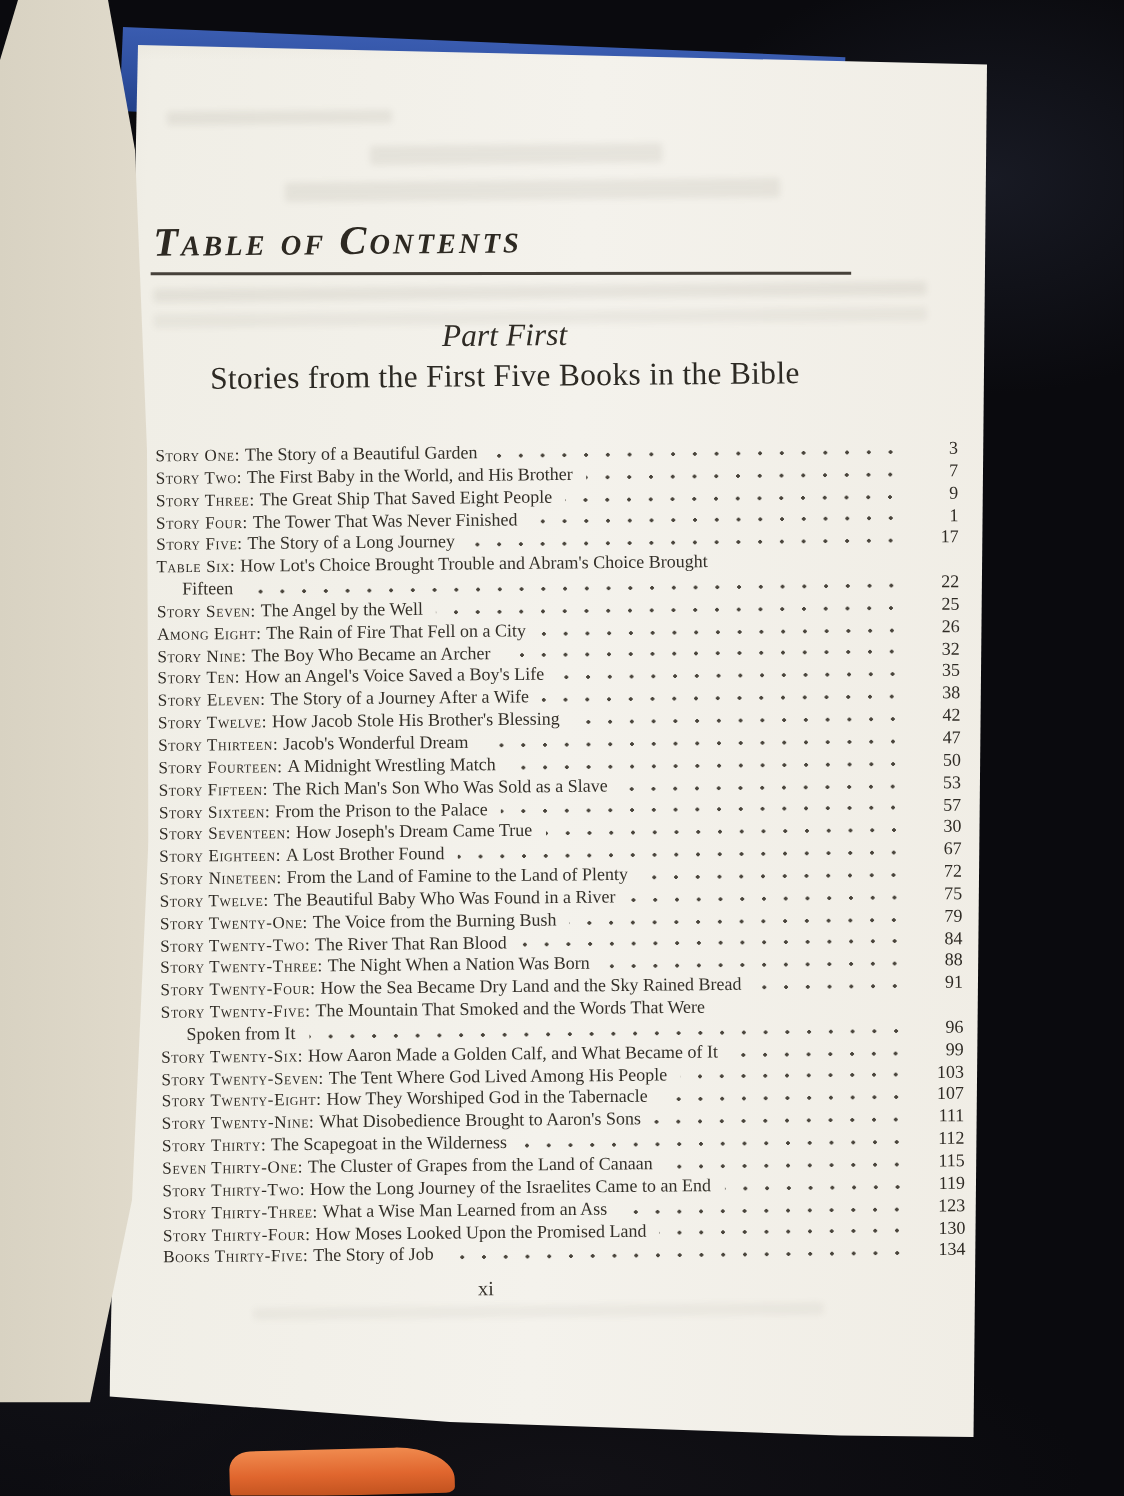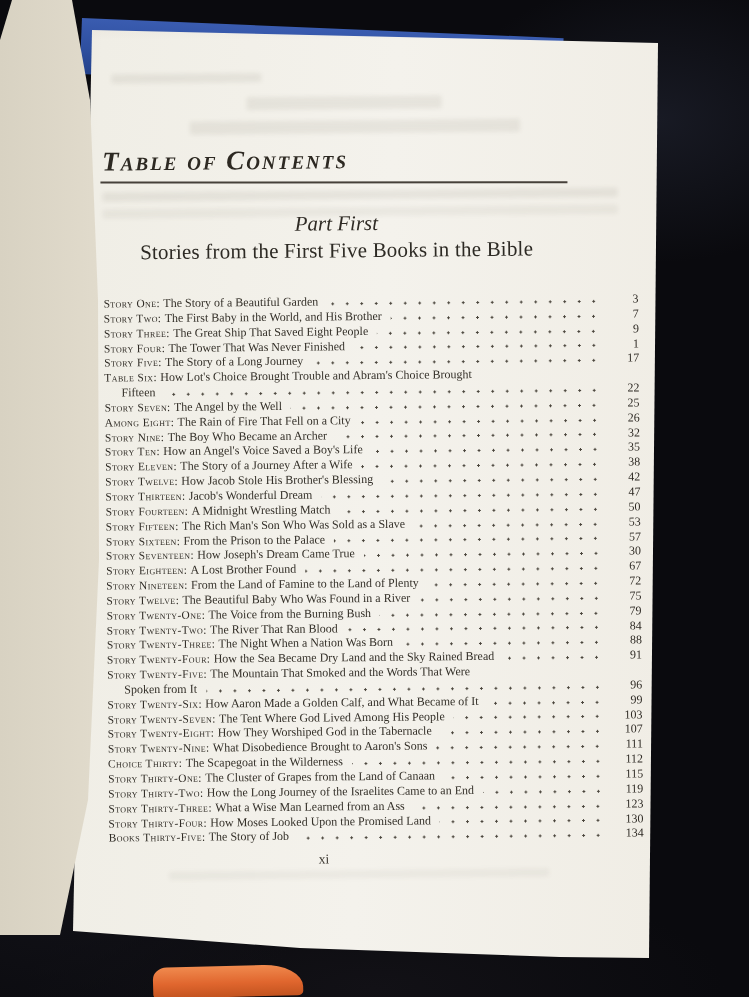--- a/index.html
+++ b/index.html
@@ -266,26 +266,26 @@
             <span class="entry-text"><span class="label">Story Twenty-Eight: </span>How They Worshiped God in the Tabernacle</span>
             <span class="dots"></span>
             <span class="pagenum">107</span>
           </div>
           <div class="toc-row">
             <span class="entry-text"><span class="label">Story Twenty-Nine: </span>What Disobedience Brought to Aaron's Sons</span>
             <span class="dots"></span>
             <span class="pagenum">111</span>
           </div>
           <div class="toc-row">
-            <span class="entry-text"><span class="label">Choice Thirty: </span>The Scapegoat in the Wilderness</span>
+            <span class="entry-text"><span class="label">Story Thirty: </span>The Scapegoat in the Wilderness</span>
             <span class="dots"></span>
             <span class="pagenum">112</span>
           </div>
           <div class="toc-row">
-            <span class="entry-text"><span class="label">Story Thirty-One: </span>The Cluster of Grapes from the Land of Canaan</span>
+            <span class="entry-text"><span class="label">Seven Thirty-One: </span>The Cluster of Grapes from the Land of Canaan</span>
             <span class="dots"></span>
             <span class="pagenum">115</span>
           </div>
           <div class="toc-row">
             <span class="entry-text"><span class="label">Story Thirty-Two: </span>How the Long Journey of the Israelites Came to an End</span>
             <span class="dots"></span>
             <span class="pagenum">119</span>
           </div>
           <div class="toc-row">
             <span class="entry-text"><span class="label">Story Thirty-Three: </span>What a Wise Man Learned from an Ass</span>

